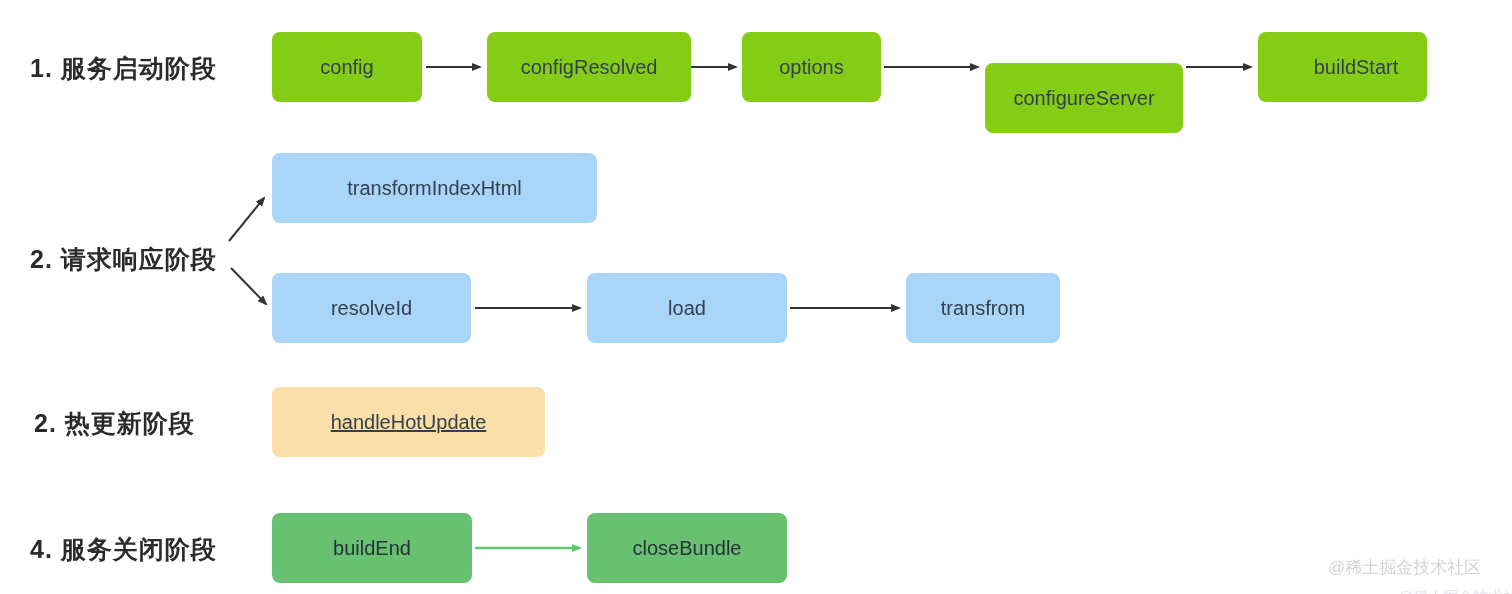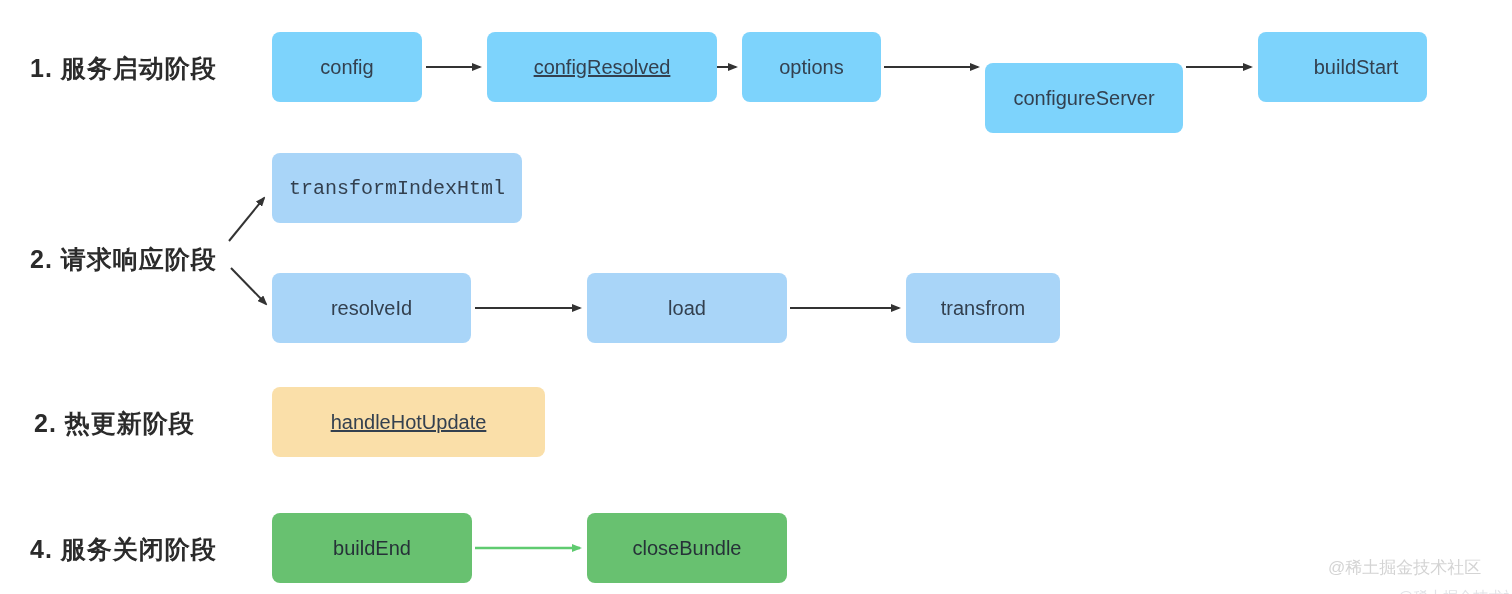--- a/index.html
+++ b/index.html
@@ -39,32 +39,32 @@
     position: absolute;
     height: 70px;
     border-radius: 8px;
     display: flex;
     align-items: center;
     justify-content: center;
     font-size: 20px;
     color: #33404f;
     white-space: nowrap;
   }
-  .node.startup { background: #7dd3fc; text-align: right; }
+  .node.startup { background: #84cc16; text-align: right; }
   .node.request { background: #a9d5f8; }
   .node.hmr     { background: #fadfa9; }
   .node.close   { background: #68c170; color: #263238; }
 
   #node-config           { left: 272px;  top: 32px;  width: 150px; }
-  #node-configResolved   { left: 487px;  top: 32px;  width: 230px; text-decoration: underline; }
+  #node-configResolved   { left: 487px;  top: 32px;  width: 204px; }
   #node-options          { left: 742px;  top: 32px;  width: 139px; }
   #node-configureServer  { left: 985px;  top: 32px;  width: 198px; margin-top: 31px; }
   #node-buildStart       { left: 1258px; top: 32px;  width: 169px; padding-left: 27px; }
 
-  #node-transformIndexHtml { left: 272px; top: 153px; width: 250px; font-family: Liberation Mono, monospace; }
+  #node-transformIndexHtml { left: 272px; top: 153px; width: 325px; }
   #node-resolveId          { left: 272px; top: 273px; width: 199px; }
   #node-load               { left: 587px; top: 273px; width: 200px; }
   #node-transfrom          { left: 906px; top: 273px; width: 154px; }
 
   #node-handleHotUpdate  { left: 272px; top: 387px; width: 273px; text-decoration: underline; }
 
   #node-buildEnd         { left: 272px; top: 513px; width: 200px; }
   #node-closeBundle      { left: 587px; top: 513px; width: 200px; }
 
   .watermark {

